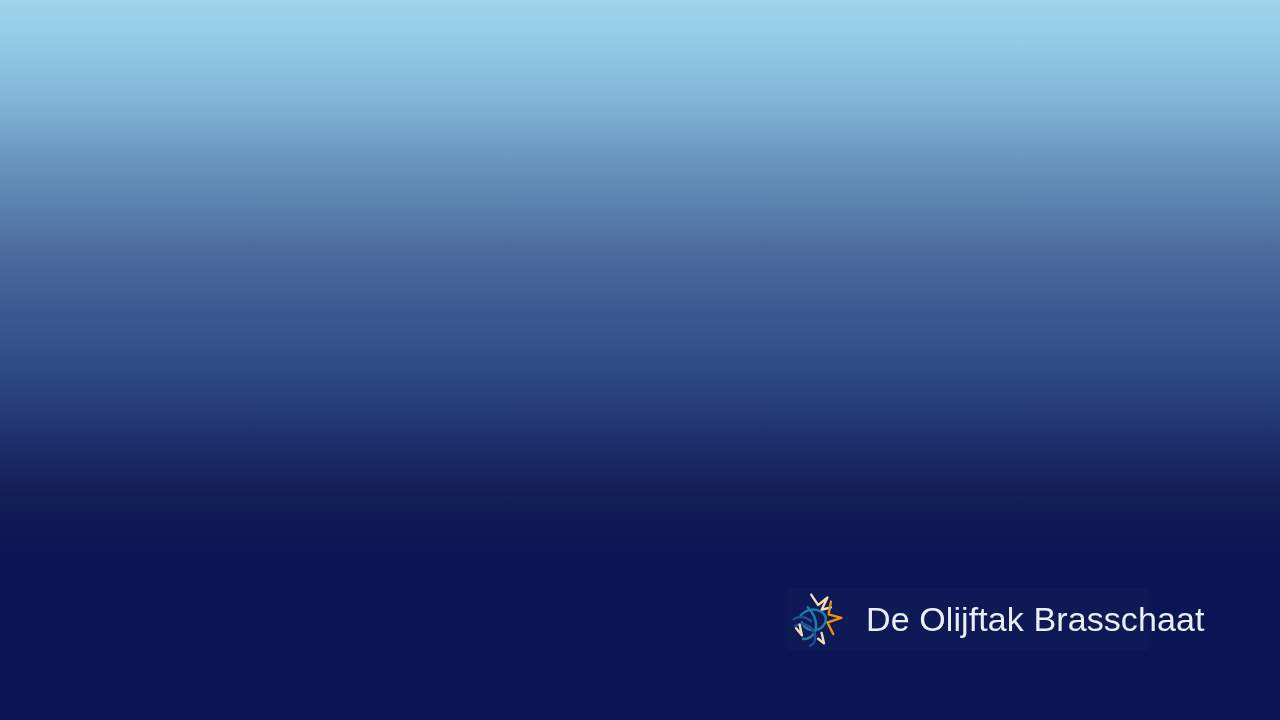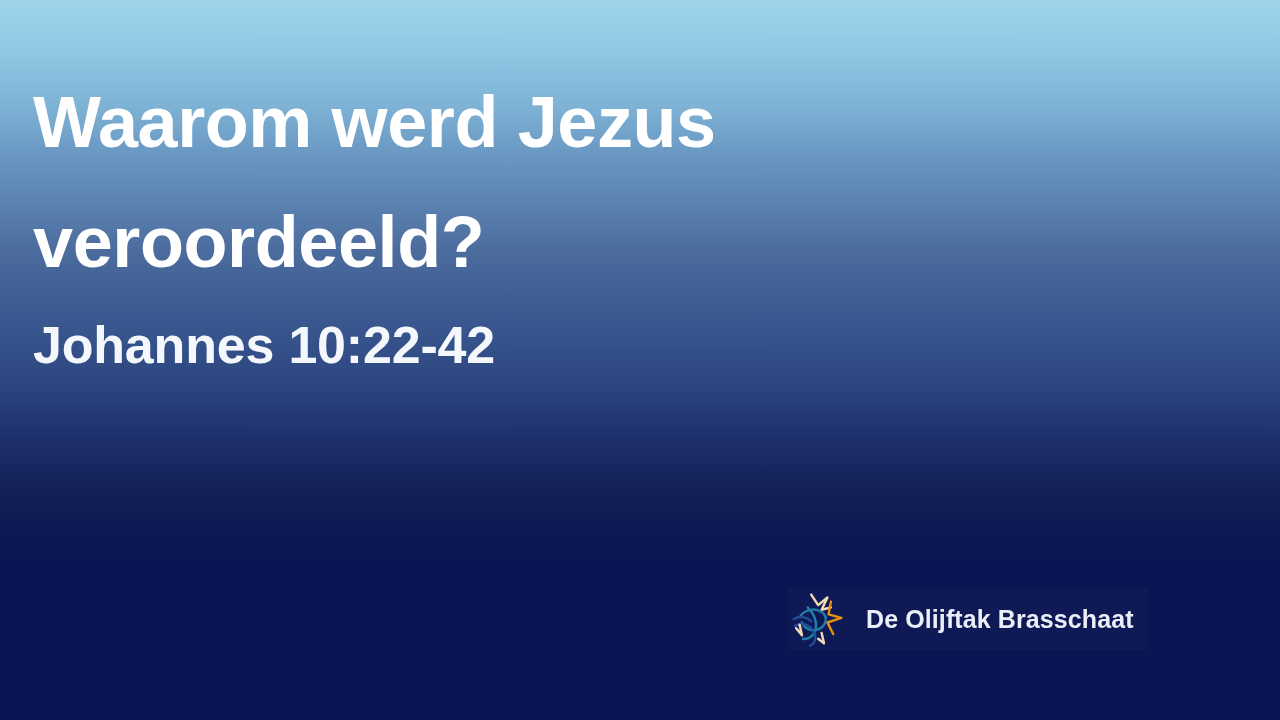--- a/index.html
+++ b/index.html
@@ -83,43 +83,33 @@
   }
 
   #logo-mark {
     width:58px;
     height:58px;
     flex:0 0 58px;
     display:block;
   }
 
   #logo-text {
-    font-size:25px;
-    font-weight:bold;
+    font-size:34px;
+    font-weight:normal;
     letter-spacing:0.1px;
     color:#e9eef7;
     white-space:nowrap;
     line-height:1;
   }
 </style>
 </head>
 <body>
 
 <div id="slide">
 
-  <div id="text-block">
-
-    <h1 id="slide-title">
-      <span class="title-line">Waarom werd Jezus</span>
-      <span class="title-line">veroordeeld?</span>
-    </h1>
-
-    <h2 id="slide-subtitle">Johannes 10:22-42</h2>
-
-  </div>
 
   <div id="logo-lockup">
 
     <svg id="logo-mark" viewBox="0 0 100 100">
       <g fill="none" stroke-linecap="round" stroke-linejoin="round">
 
         <path d="M40 8 L52 26 L68 13 L58 34 L74 30" stroke="#f2dcb4" stroke-width="4.2"></path>
 
         <path d="M74 20 L70 42 L92 48 L68 56 L78 76" stroke="#e8900f" stroke-width="4.2"></path>
 

